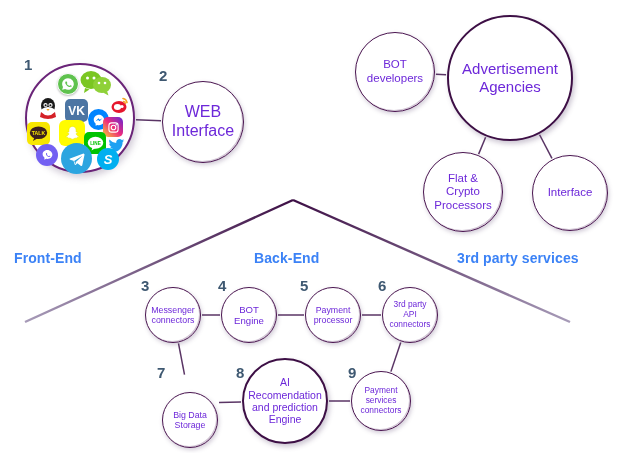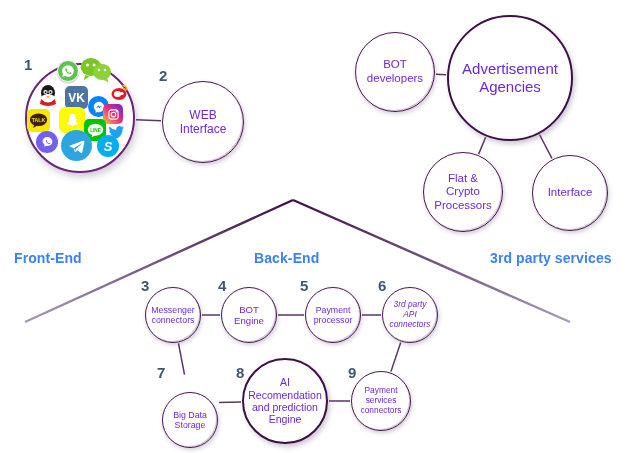--- a/index.html
+++ b/index.html
@@ -62,21 +62,21 @@
     font-weight: bold;
     font-size: 14px;
     color: #3b82f6;
     letter-spacing: 0.1px;
     z-index: 5;
     white-space: nowrap;
   }
   
   #cluster {
     position: absolute;
-    left: 25px; top: 57px;
+    left: 25px; top: 70px;
     width: 110px; height: 110px;
     z-index: 4;
   }
   .app {
     position: absolute;
     display: flex;
     align-items: center;
     justify-content: center;
     font-weight: bold;
     color: #fff;
@@ -231,21 +231,21 @@
     <div class="app" style="left:72px;top:78px;width:22px;height:22px;background:#00aff0;border-radius:50%">
       <span style="font-size:13px;font-weight:bold;color:#fff;font-style:italic;font-family:'Liberation Sans',sans-serif;">S</span>
     </div>
 
   </div>
 
   <div id="node-layer">
       <div class="node ring-big" style="left: 25px; top: 63px; width: 110px; height: 110px;"></div>
       <div class="num" style="left: 24px; top: 56px; font-size: 15px;">1</div>
       <div class="node ring" style="left: 162px; top: 81px; width: 82px; height: 82px;">
-        <span class="lbl" style="font-size: 12px;">WEB
+        <span class="lbl" style="font-size: 16px;">WEB
 Interface</span>
       </div>
       <div class="num" style="left: 159px; top: 67px; font-size: 15px;">2</div>
       <div class="node ring" style="left: 355px; top: 32px; width: 80px; height: 80px;">
         <span class="lbl" style="font-size: 11.5px;">BOT
 developers</span>
       </div>
       <div class="node ring-thick" style="left: 447px; top: 15px; width: 126px; height: 126px;">
         <span class="lbl" style="font-size: 15px;">Advertisement
 Agencies</span>
@@ -266,21 +266,21 @@
       <div class="node ring" style="left: 221px; top: 287px; width: 56px; height: 56px;">
         <span class="lbl" style="font-size: 9.6px;">BOT
 Engine</span>
       </div>
       <div class="num" style="left: 218px; top: 277px; font-size: 15px;">4</div>
       <div class="node ring" style="left: 305px; top: 287px; width: 56px; height: 56px;">
         <span class="lbl" style="font-size: 8.8px;">Payment
 processor</span>
       </div>
       <div class="num" style="left: 300px; top: 277px; font-size: 15px;">5</div>
-      <div class="node ring" style="left: 382px; top: 287px; width: 56px; height: 56px; font-style: italic;">
+      <div class="node ring" style="left: 382px; top: 287px; width: 56px; height: 56px;">
         <span class="lbl" style="font-size: 8.4px;">3rd party API
 connectors</span>
       </div>
       <div class="num" style="left: 378px; top: 277px; font-size: 15px;">6</div>
       <div class="node ring" style="left: 162px; top: 392px; width: 56px; height: 56px;">
         <span class="lbl" style="font-size: 8.8px;">Big Data
 Storage</span>
       </div>
       <div class="num" style="left: 157px; top: 364px; font-size: 15px;">7</div>
       <div class="node ring-thick" style="left: 242px; top: 358px; width: 86px; height: 86px;">
@@ -293,16 +293,16 @@
       <div class="node ring" style="left: 351px; top: 371px; width: 60px; height: 60px;">
         <span class="lbl" style="font-size: 8.4px;">Payment
 services
 connectors</span>
       </div>
       <div class="num" style="left: 348px; top: 364px; font-size: 15px;">9</div>
     </div>
   <div id="label-layer">
       <div class="section-label" style="left: 14px; top: 250px;">Front-End</div>
       <div class="section-label" style="left: 254px; top: 250px;">Back-End</div>
-      <div class="section-label" style="left: 490px; top: 250px;">3rd party services</div>
+      <div class="section-label" style="left: 457px; top: 250px;">3rd party services</div>
     </div>
 
 </div>
 
 </body></html>

